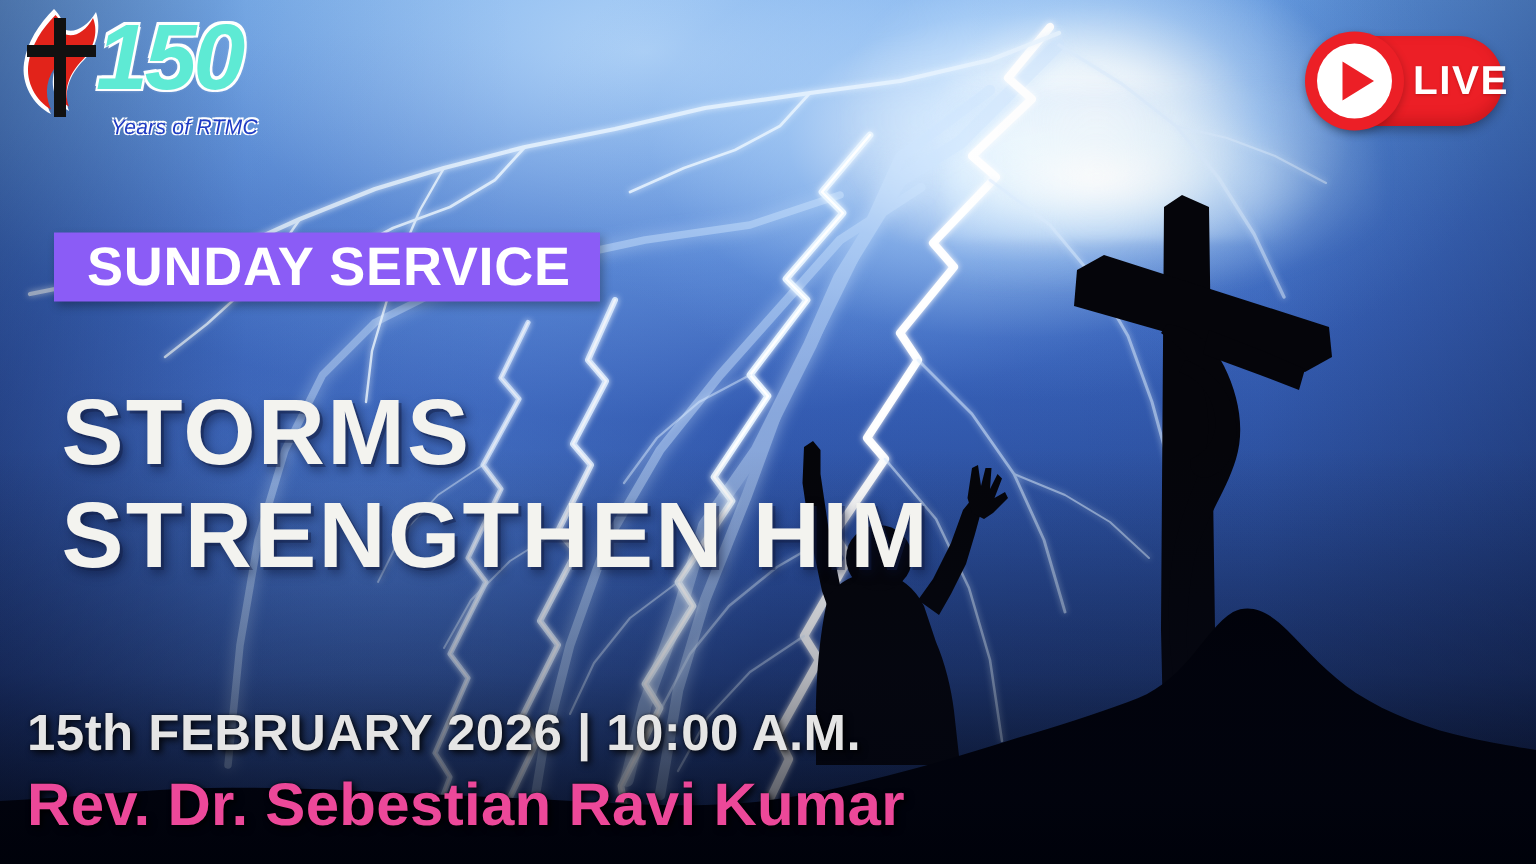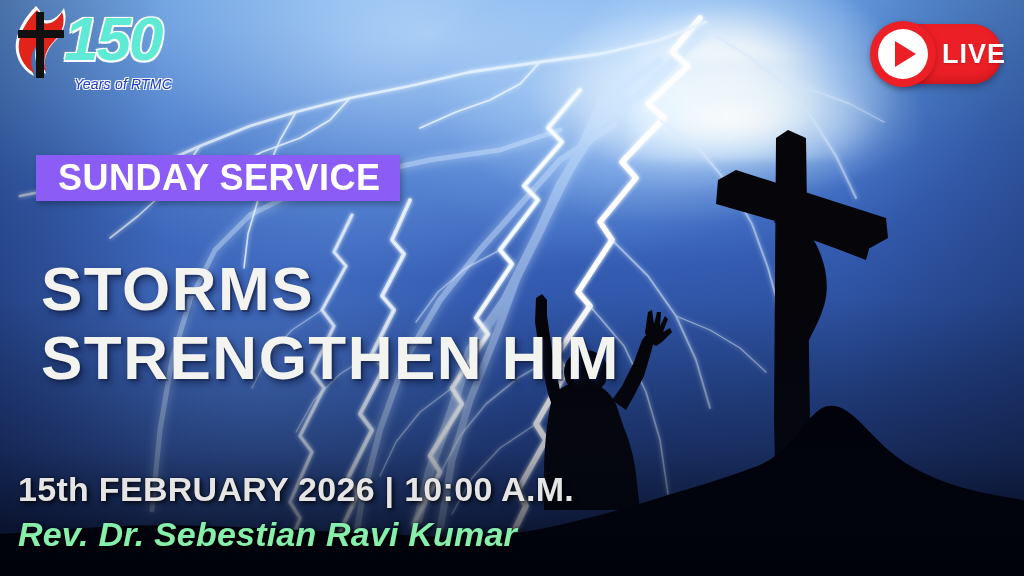--- a/index.html
+++ b/index.html
@@ -167,24 +167,23 @@
 
   
   .footer { position:absolute; left:18px; top:470px; }
   .footer-date {
     color:#e5e5e5; font-size:34px; font-weight:bold;
     letter-spacing:0.3px; white-space:nowrap;
     text-shadow:2px 2px 5px rgba(0,0,0,0.85), 0 0 2px rgba(0,0,0,0.6);
   }
   .footer-speaker {
     margin-top:6px;
-    color:#86efac; font-size:34px; font-weight:bold;
+    color:#ec4899; font-size:40px; font-weight:bold;
     letter-spacing:0.2px; white-space:nowrap;
     text-shadow:2px 2px 5px rgba(0,0,0,0.9), 0 0 2px rgba(0,0,0,0.7);
-    font-style:italic;
   }
 </style>
 </head>
 <body>
 
 <div class="stage">
 
   <div class="sky"></div>
   <div class="glow-core"></div>
   <div class="glow-core2"></div>

